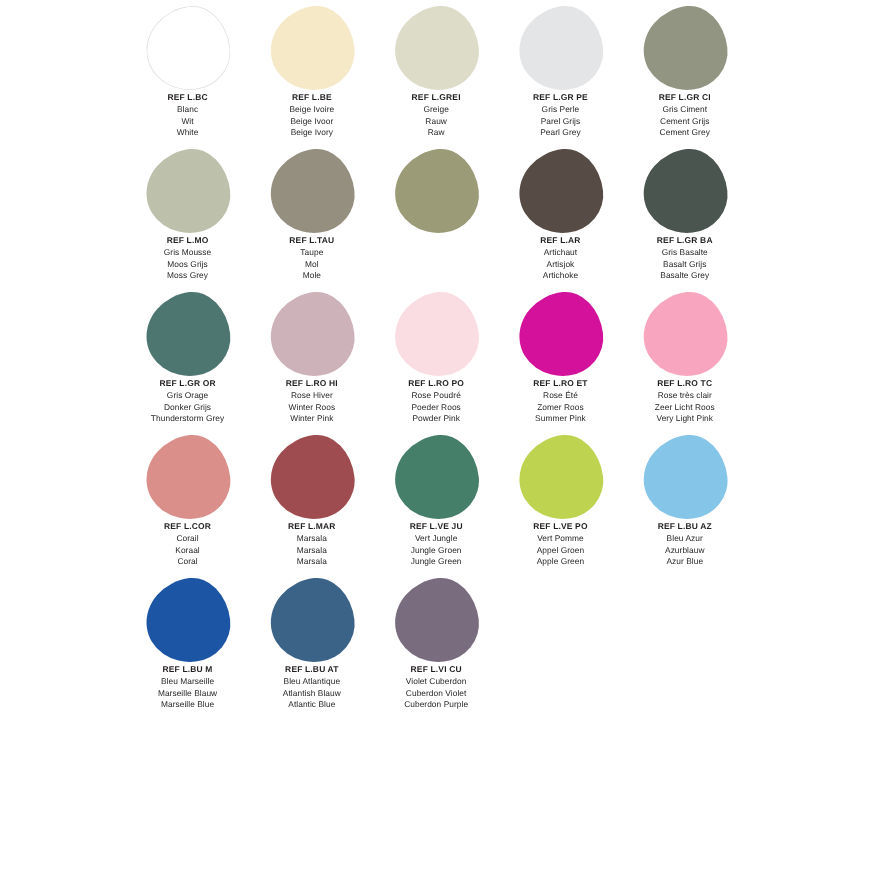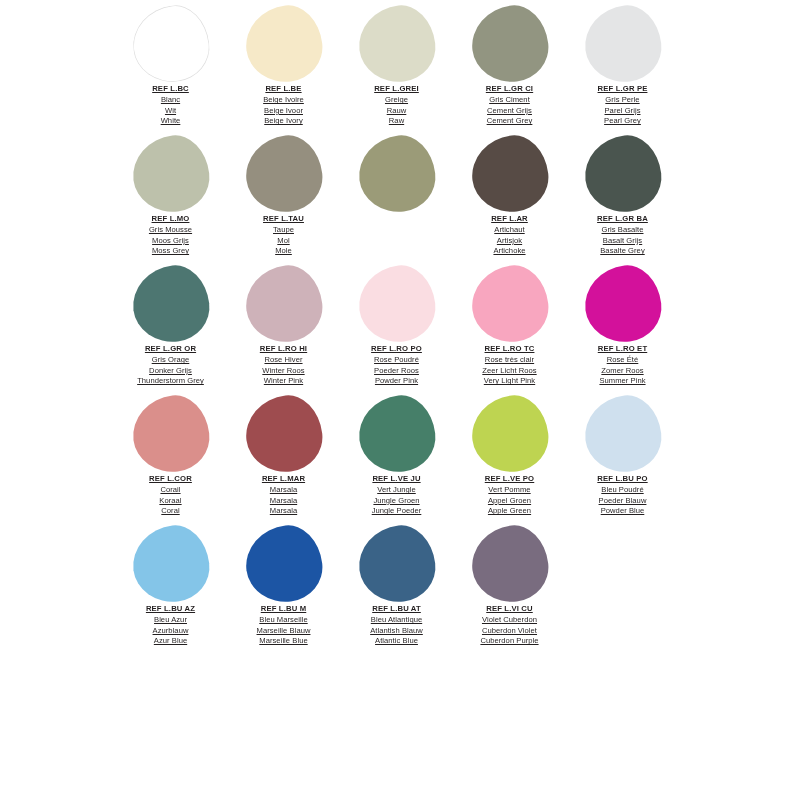--- a/index.html
+++ b/index.html
@@ -16,21 +16,20 @@
     color: #231f20;
     -webkit-font-smoothing: antialiased;
   }
 
   #chart {
     position: relative;
     width: 800px;
     height: 800px;
     box-sizing: border-box;
     padding: 4px 0 0 0;
-    text-decoration: underline;
   }
 
   .grid {
     display: grid;
     grid-template-columns: repeat(5, 113px);
     grid-auto-rows: 130px;
     justify-content: start;
     margin-left: 114px;
   }
 
@@ -119,42 +118,42 @@
         </div>
         <div class="labels">
           <div class="ref">REF L.GREI</div>
           <div class="name">Greige</div>
           <div class="name">Rauw</div>
           <div class="name">Raw</div>
         </div>
       </div>
       <div class="cell">
         <div class="blob-wrap">
+          <div class="blob" style="background: rgb(228, 229, 230);"></div>
+        </div>
+        <div class="labels">
+          <div class="ref">REF L.GR PE</div>
+          <div class="name">Gris Perle</div>
+          <div class="name">Parel Grijs</div>
+          <div class="name">Pearl Grey</div>
+        </div>
+      </div>
+      <div class="cell">
+        <div class="blob-wrap">
           <div class="blob" style="background: rgb(146, 149, 129);"></div>
         </div>
         <div class="labels">
           <div class="ref">REF L.GR CI</div>
           <div class="name">Gris Ciment</div>
           <div class="name">Cement Grijs</div>
           <div class="name">Cement Grey</div>
         </div>
       </div>
       <div class="cell">
         <div class="blob-wrap">
-          <div class="blob" style="background: rgb(228, 229, 230);"></div>
-        </div>
-        <div class="labels">
-          <div class="ref">REF L.GR PE</div>
-          <div class="name">Gris Perle</div>
-          <div class="name">Parel Grijs</div>
-          <div class="name">Pearl Grey</div>
-        </div>
-      </div>
-      <div class="cell">
-        <div class="blob-wrap">
           <div class="blob" style="background: rgb(189, 193, 171);"></div>
         </div>
         <div class="labels">
           <div class="ref">REF L.MO</div>
           <div class="name">Gris Mousse</div>
           <div class="name">Moos Grijs</div>
           <div class="name">Moss Grey</div>
         </div>
       </div>
       <div class="cell">
@@ -223,42 +222,42 @@
         </div>
         <div class="labels">
           <div class="ref">REF L.RO PO</div>
           <div class="name">Rose Poudré</div>
           <div class="name">Poeder Roos</div>
           <div class="name">Powder Pink</div>
         </div>
       </div>
       <div class="cell">
         <div class="blob-wrap">
+          <div class="blob" style="background: rgb(211, 17, 155);"></div>
+        </div>
+        <div class="labels">
+          <div class="ref">REF L.RO ET</div>
+          <div class="name">Rose Été</div>
+          <div class="name">Zomer Roos</div>
+          <div class="name">Summer Pink</div>
+        </div>
+      </div>
+      <div class="cell">
+        <div class="blob-wrap">
           <div class="blob" style="background: rgb(248, 166, 191);"></div>
         </div>
         <div class="labels">
           <div class="ref">REF L.RO TC</div>
           <div class="name">Rose très clair</div>
           <div class="name">Zeer Licht Roos</div>
           <div class="name">Very Light Pink</div>
         </div>
       </div>
       <div class="cell">
         <div class="blob-wrap">
-          <div class="blob" style="background: rgb(211, 17, 155);"></div>
-        </div>
-        <div class="labels">
-          <div class="ref">REF L.RO ET</div>
-          <div class="name">Rose Été</div>
-          <div class="name">Zomer Roos</div>
-          <div class="name">Summer Pink</div>
-        </div>
-      </div>
-      <div class="cell">
-        <div class="blob-wrap">
           <div class="blob" style="background: rgb(218, 143, 139);"></div>
         </div>
         <div class="labels">
           <div class="ref">REF L.COR</div>
           <div class="name">Corail</div>
           <div class="name">Koraal</div>
           <div class="name">Coral</div>
         </div>
       </div>
       <div class="cell">
@@ -273,43 +272,32 @@
         </div>
       </div>
       <div class="cell">
         <div class="blob-wrap">
           <div class="blob" style="background: rgb(70, 127, 105);"></div>
         </div>
         <div class="labels">
           <div class="ref">REF L.VE JU</div>
           <div class="name">Vert Jungle</div>
           <div class="name">Jungle Groen</div>
-          <div class="name">Jungle Poeder</div>
+          <div class="name">Jungle Green</div>
         </div>
       </div>
       <div class="cell">
         <div class="blob-wrap">
           <div class="blob" style="background: rgb(190, 212, 81);"></div>
         </div>
         <div class="labels">
           <div class="ref">REF L.VE PO</div>
           <div class="name">Vert Pomme</div>
           <div class="name">Appel Groen</div>
           <div class="name">Apple Green</div>
-        </div>
-      </div>
-      <div class="cell">
-        <div class="blob-wrap">
-          <div class="blob" style="background: rgb(207, 224, 238);"></div>
-        </div>
-        <div class="labels">
-          <div class="ref">REF L.BU PO</div>
-          <div class="name">Bleu Poudré</div>
-          <div class="name">Poeder Blauw</div>
-          <div class="name">Powder Blue</div>
         </div>
       </div>
       <div class="cell">
         <div class="blob-wrap">
           <div class="blob" style="background: rgb(132, 197, 232);"></div>
         </div>
         <div class="labels">
           <div class="ref">REF L.BU AZ</div>
           <div class="name">Bleu Azur</div>
           <div class="name">Azurblauw</div>

